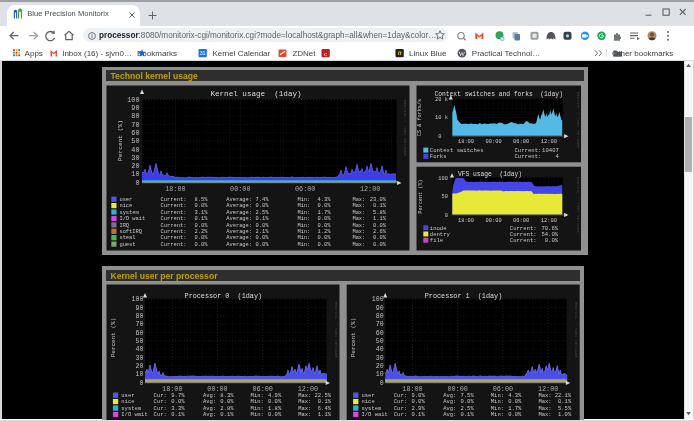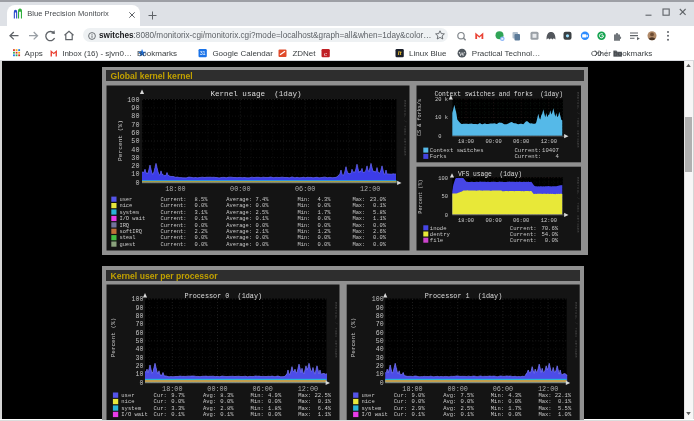--- a/index.html
+++ b/index.html
@@ -26,21 +26,21 @@
 <path d="M29,9.7 L37,9.7 M33.7,6 L37.5,9.7 L33.7,13.4" stroke="#9aa0a6" stroke-width="1.3" fill="none"></path>
 <path d="M54,7.2 A4.6,4.6 0 1 0 54.6,12" stroke="#5f6368" stroke-width="1.3" fill="none"></path>
 <path d="M54.5,4.3 L54.9,8.1 L51.2,7.4 Z" fill="#5f6368"></path>
 <path d="M64.5,9.2 L69,5.3 L73.5,9.2 M65.8,8.6 L65.8,13.7 L72.2,13.7 L72.2,8.6" stroke="#5f6368" stroke-width="1.2" fill="none"></path>
 </svg>
     <div style="position:absolute;left:83px;top:27.8px;width:365px;height:14.6px;background:#eef1f3;border-radius:7.3px"></div>
     <svg style="position:absolute;left:87.5px;top:31.5px" width="8" height="8" viewBox="0 0 8 8">
       <circle cx="4" cy="4" r="3.4" fill="none" stroke="#5f6368" stroke-width="0.9"></circle>
       <path d="M4,3.4 L4,5.8 M4,2.1 L4,2.9" stroke="#5f6368" stroke-width="0.9"></path>
     </svg>
-    <div style="position:absolute;left:99px;top:31.1px;font:8.2px 'Liberation Sans',sans-serif;color:#5f6368;white-space:nowrap"><span style="color:#202124;font-weight:bold">switches</span>:8080/monitorix-cgi/monitorix.cgi?mode=localhost&amp;graph=all&amp;when=1day&amp;color…</div>
+    <div style="position:absolute;left:99px;top:31.1px;font:8.2px 'Liberation Sans',sans-serif;color:#5f6368;white-space:nowrap"><span style="color:#202124;font-weight:bold">processor</span>:8080/monitorix-cgi/monitorix.cgi?mode=localhost&amp;graph=all&amp;when=1day&amp;color…</div>
     <svg style="position:absolute;left:435px;top:30.3px" width="10" height="10" viewBox="0 0 10 10">
       <path d="M5,0.8 L6.3,3.6 L9.4,3.9 L7.1,6 L7.8,9 L5,7.4 L2.2,9 L2.9,6 L0.6,3.9 L3.7,3.6 Z" fill="none" stroke="#5f6368" stroke-width="0.9" stroke-linejoin="round"></path>
     </svg>
     <svg style="position:absolute;left:0;top:25.5px" width="694" height="19.5" viewBox="0 0 694 19.5">
       <circle cx="461" cy="9.7" r="3.2" fill="none" stroke="#80868b" stroke-width="1.2"></circle>
       <path d="M463.4,12.1 L465.6,14.3" stroke="#80868b" stroke-width="1.4"></path>
       <path d="M475.3,13 L475.3,6.6 L479.3,10 L483.3,6.6 L483.3,13 L481.5,13 L481.5,9.8 L479.3,11.7 L477.1,9.8 L477.1,13 Z" fill="#ea4335"></path>
       <circle cx="499.5" cy="9.3" r="4" fill="#30a456"></circle>
       <circle cx="502.3" cy="12.8" r="2.3" fill="#8ab4f8"></circle>
       <rect x="501.3" y="11.9" width="2" height="1.8" fill="#fff" opacity="0.85"></rect>
@@ -88,30 +88,30 @@
       <text x="399.6" y="10.2" font-family="Liberation Sans" font-size="6" font-style="italic" font-weight="bold" fill="#f3c530" text-anchor="middle">lt</text>
       <circle cx="462" cy="8.2" r="4.4" fill="#50575e"></circle>
       <text x="462" y="10.6" font-family="Liberation Serif" font-size="6.6" fill="#fff" text-anchor="middle">W</text>
       <path d="M595,5.4 l2.6,2.8 l-2.6,2.8 M599,5.4 l2.6,2.8 l-2.6,2.8" stroke="#5f6368" stroke-width="1" fill="none"></path>
       <path d="M606.5,4.5 L606.5,12" stroke="#dadce0" stroke-width="1"></path>
       <path d="M613.5,5.5 h3 l1,1.2 h4.5 v5 h-8.5 Z" fill="#5f6368"></path>
     </svg>
     <div style="left:24.6px;font:8px 'Liberation Sans',sans-serif;color:#3c4043;position:absolute;top:48.7px;white-space:nowrap">Apps</div>
     <div style="left:62.2px;font:8px 'Liberation Sans',sans-serif;color:#3c4043;position:absolute;top:48.7px;white-space:nowrap">Inbox (16) - sjvn0…</div>
     <div style="left:137px;font:8px 'Liberation Sans',sans-serif;color:#3c4043;position:absolute;top:48.7px;white-space:nowrap">Bookmarks</div>
-    <div style="left:212.4px;font:8px 'Liberation Sans',sans-serif;color:#3c4043;position:absolute;top:48.7px;white-space:nowrap">Google Calendar</div>
+    <div style="left:212.4px;font:8px 'Liberation Sans',sans-serif;color:#3c4043;position:absolute;top:48.7px;white-space:nowrap">Kernel Calendar</div>
     <div style="left:292.4px;font:8px 'Liberation Sans',sans-serif;color:#3c4043;position:absolute;top:48.7px;white-space:nowrap">ZDNet</div>
     <div style="left:335.6px;font:8px 'Liberation Sans',sans-serif;color:#3c4043;position:absolute;top:61px;white-space:nowrap">Computerworld</div>
     <div style="left:409.1px;font:8px 'Liberation Sans',sans-serif;color:#3c4043;position:absolute;top:48.7px;white-space:nowrap">Linux Blue</div>
     <div style="left:471.8px;font:8px 'Liberation Sans',sans-serif;color:#3c4043;position:absolute;top:48.7px;white-space:nowrap">Practical Technol…</div>
-    <div style="left:591px;font:8px 'Liberation Sans',sans-serif;color:#3c4043;position:absolute;top:48.7px;white-space:nowrap">Other bookmarks</div>
+    <div style="left:612px;font:8px 'Liberation Sans',sans-serif;color:#3c4043;position:absolute;top:48.7px;white-space:nowrap">Other bookmarks</div>
     <div style="position:absolute;left:1.5px;top:61.3px;width:682px;height:358.2px;background:#000"></div>
     <div style="position:absolute;left:101.5px;top:66.5px;width:486px;height:188px;background:#909090"></div>
     <div style="position:absolute;left:106px;top:69.5px;width:477.5px;height:11.5px;background:#2e2e2e"></div>
-    <div style="position:absolute;left:110.5px;top:71.2px;font:bold 8.6px 'Liberation Sans',sans-serif;color:#c0a000">Global kernel kernel</div>
+    <div style="position:absolute;left:110.5px;top:71.2px;font:bold 8.6px 'Liberation Sans',sans-serif;color:#c0a000">Technol kernel usage</div>
     <div style="position:absolute;left:101.5px;top:266px;width:482px;height:155px;background:#909090"></div>
     <div style="position:absolute;left:106px;top:269.5px;width:473.5px;height:11px;background:#2e2e2e"></div>
     <div style="position:absolute;left:110.5px;top:271px;font:bold 8.6px 'Liberation Sans',sans-serif;color:#c0a000">Kernel user per processor</div>
     <svg style="position:absolute;left:0;top:0" width="694" height="421" viewBox="0 0 694 421">
       <rect x="106.5" y="85.5" width="303" height="165" fill="#141414"></rect>
       <rect x="142.0" y="99.0" width="254.5" height="84.0" fill="#000"></rect>
       <line x1="142.0" y1="182.5" x2="396.5" y2="182.5" stroke="#282828" stroke-width="0.7" stroke-dasharray="1,2"></line>
       <line x1="142.0" y1="174.2" x2="396.5" y2="174.2" stroke="#181818" stroke-width="0.7" stroke-dasharray="1,2"></line>
       <line x1="142.0" y1="165.9" x2="396.5" y2="165.9" stroke="#181818" stroke-width="0.7" stroke-dasharray="1,2"></line>
       <line x1="142.0" y1="157.6" x2="396.5" y2="157.6" stroke="#181818" stroke-width="0.7" stroke-dasharray="1,2"></line>

